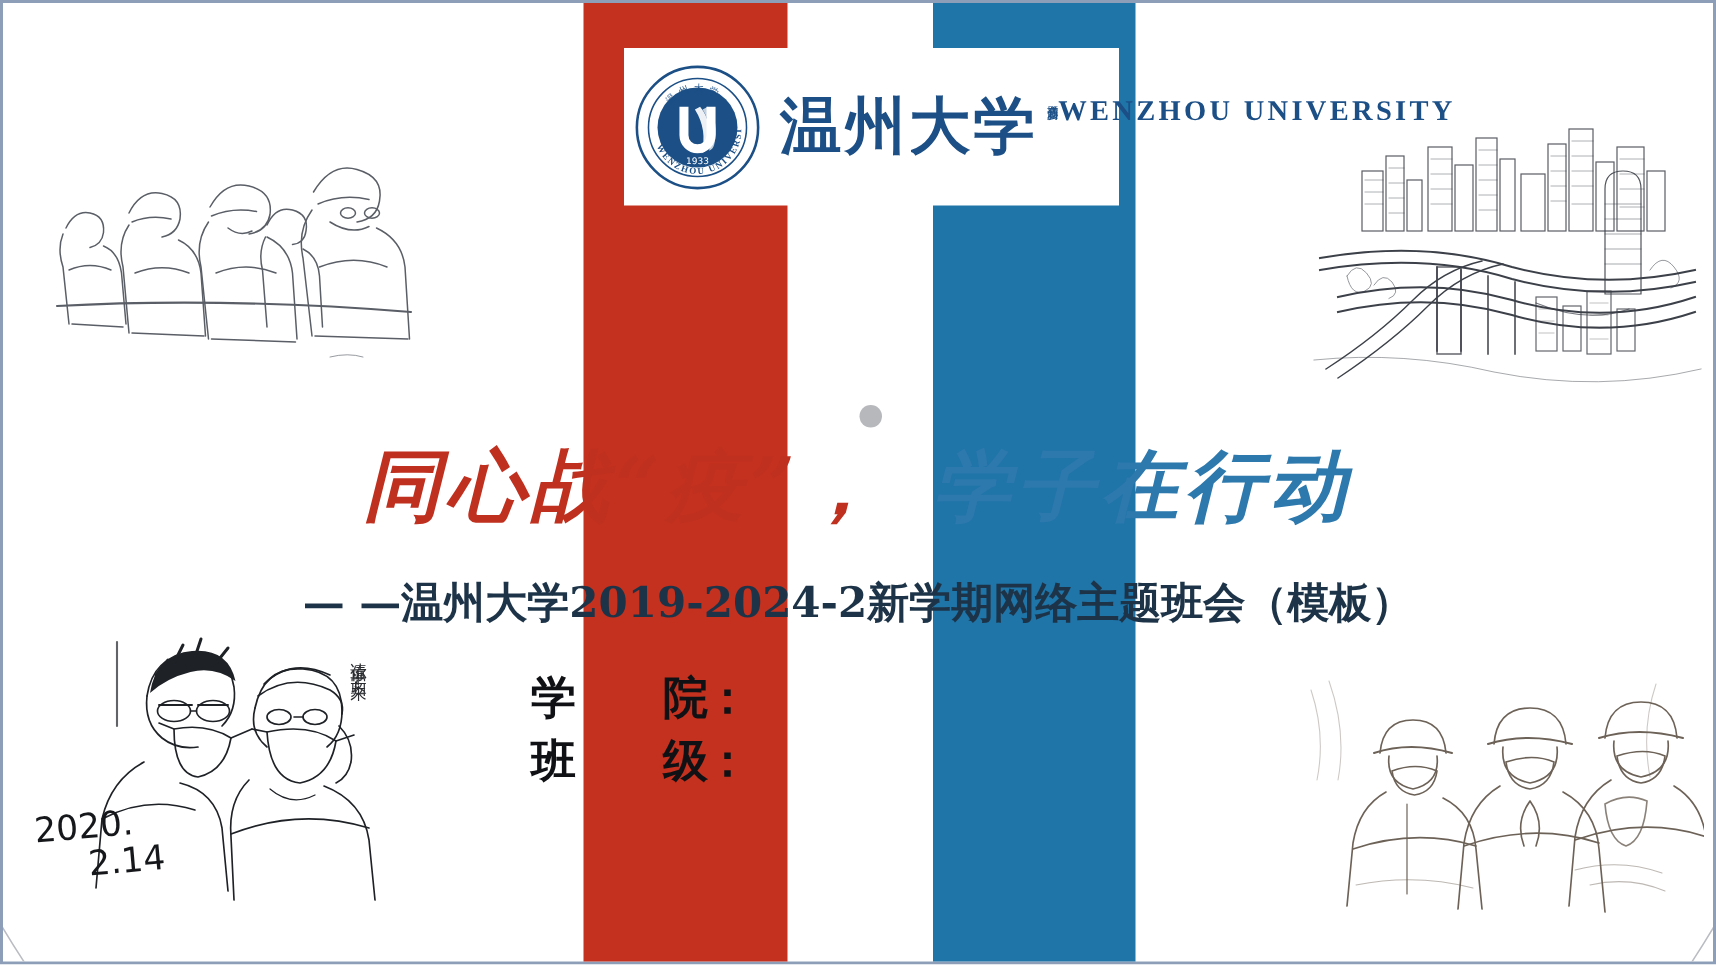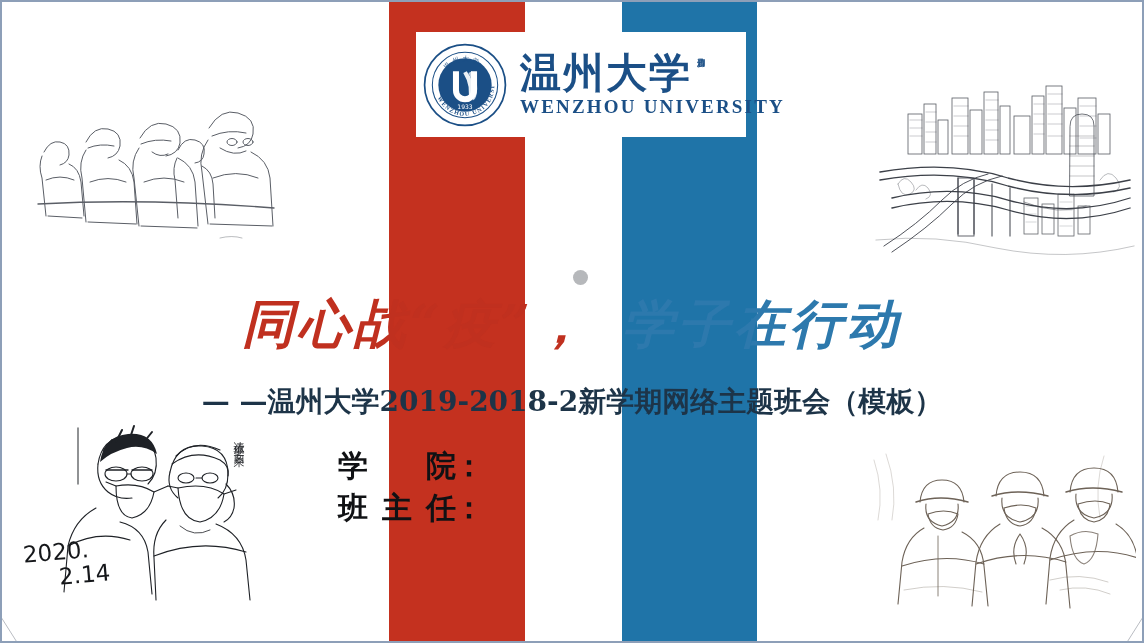--- a/index.html
+++ b/index.html
@@ -52,21 +52,21 @@
     position:absolute;
     left:414px;top:30px;
     width:330px;height:105px;
     display:flex;align-items:center;gap:12px;
     background:#ffffff;
     padding:0 6px;
     box-sizing:border-box;
   }
   .seal{position:relative;width:86px;height:86px;flex:0 0 86px;}
   .seal svg{display:block;width:86px;height:86px;}
-  .logo-words{display:flex;flex-direction:column;justify-content:flex-end;flex:1;}
+  .logo-words{display:flex;flex-direction:row;justify-content:flex-end;flex:1;}
   .logo-cn{
     font-family:"DejaVu Serif","Liberation Serif",serif;
     font-size:41px;font-weight:700;color:#1b4f86;
     letter-spacing:2px;line-height:1.05;white-space:nowrap;
     display:flex;align-items:flex-end;
   }
   .logo-cn .seal-mark{
     font-size:9px;line-height:1.05;margin-left:4px;color:#1b4f86;
     writing-mode:vertical-rl;letter-spacing:0;
     font-weight:400;height:44px;overflow:hidden;
@@ -118,21 +118,21 @@
     text-align:center;
     font-family:"DejaVu Serif","Liberation Serif",serif;
     font-size:28px;font-weight:700;
     color:#1d3448;
     letter-spacing:0px;
     white-space:nowrap;
   }
 
   
   .fields{
-    position:absolute;left:336px;top:444px;
+    position:absolute;left:352px;top:444px;
     display:flex;flex-direction:column;gap:2px;
   }
   .field{
     font-family:"DejaVu Sans","Liberation Sans",sans-serif;
     font-size:30px;font-weight:700;color:#101114;
     line-height:1.33;white-space:nowrap;
   }
   .field .lbl{display:inline-block;width:118px;text-align:justify;text-align-last:justify;}
   .field .colon{margin-left:-2px;}
 </style>
@@ -370,24 +370,24 @@
       <g opacity="0.45" stroke-width="0.7">
         <path d="M186 140 q30 -8 58 2 M196 150 q26 -6 50 4 M40 150 q40 -8 78 2"></path>
       </g>
     </svg>
   </div>
 
   <div class="main-title">
     <span class="t-red">同心战“疫”，</span><span class="t-blue">学子在行动</span>
   </div>
 
-  <div class="sub-title">— —温州大学2019-2018-2新学期网络主题班会（模板）</div>
+  <div class="sub-title">— —温州大学2019-2024-2新学期网络主题班会（模板）</div>
 
   <div class="fields">
     <div class="field">
       <span class="lbl">学院</span><span class="colon">：</span><span></span>
     </div>
     <div class="field">
-      <span class="lbl">班主任</span><span class="colon">：</span><span></span>
+      <span class="lbl">班级</span><span class="colon">：</span><span></span>
     </div>
   </div>
 
 </div>
 
 </body></html>

